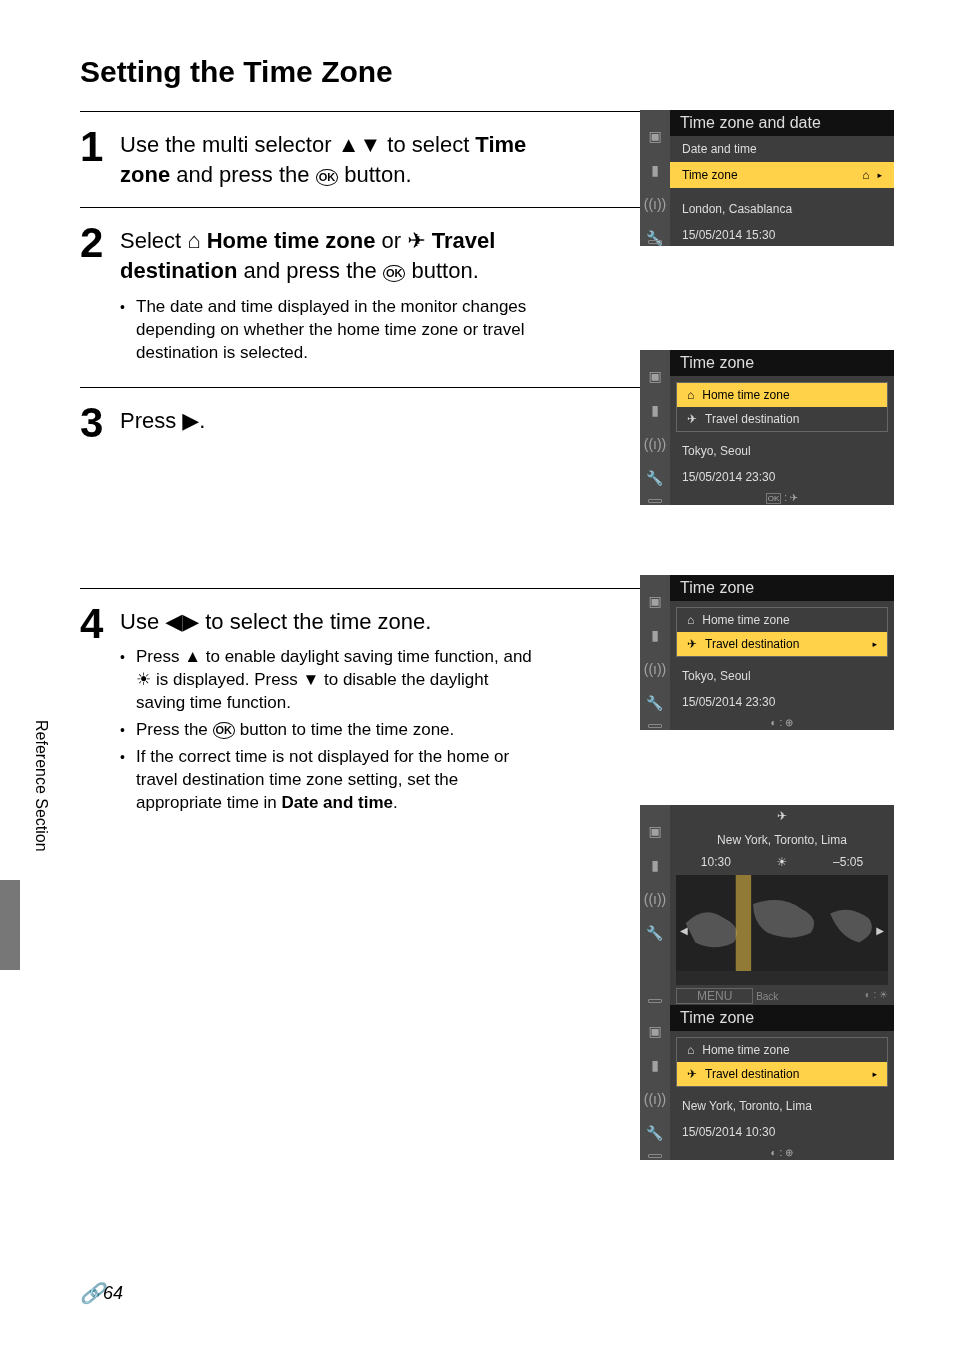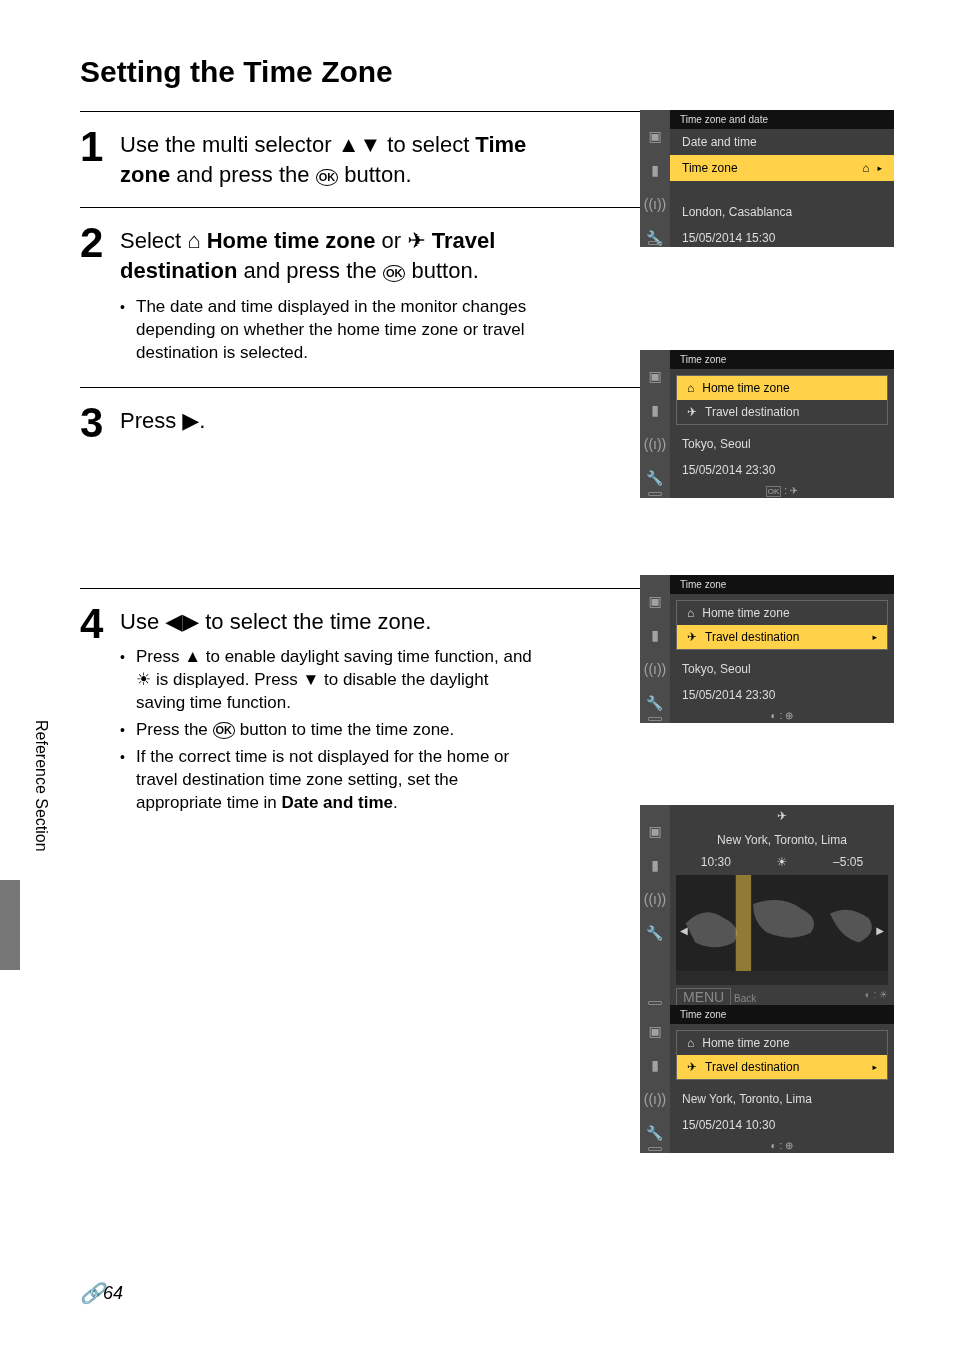--- a/index.html
+++ b/index.html
@@ -89,21 +89,21 @@
     align-items: center;
     padding-top: 18px;
     gap: 18px;
   }
   .lcd .left-icons .ico { opacity: 0.6; font-size: 14px; }
   .lcd .left-icons .ico.active { color: #ffd24a; opacity: 1; }
   .lcd .panel { flex: 1; }
   .lcd .hdr {
     background: #111;
     padding: 4px 10px;
-    font-size: 10px;
+    font-size: 16px;
   }
   .lcd .row {
     padding: 6px 12px;
     font-size: 12px;
     display: flex;
     align-items: center;
     gap: 8px;
   }
   .lcd .row.sel {
     background: #ffd24a;
@@ -265,21 +265,21 @@
     </div>
     <div class="panel">
       <div class="hdr">Time zone and date</div>
       <div class="row">Date and time</div>
       <div class="row sel">
         <span>Time zone</span>
         <span class="spacer"></span>
         <span>⌂</span>
         <span style="font-size:9px">▸</span>
       </div>
-      <div class="row" style="padding-top:24px">London, Casablanca</div>
+      <div class="row" style="padding-top:14px">London, Casablanca</div>
       <div class="row" style="padding-bottom:2px">15/05/2014  15:30</div>
     </div>
     <div class="bottom-bar"></div>
   </div>
 </div>
 
 <div class="screenshots ss2">
   <div class="lcd">
     <div class="left-icons">
       <span class="ico">▣</span>
@@ -357,21 +357,21 @@
           <rect width="220" height="100" fill="#222"></rect>
           <path d="M10,50 Q30,30 50,45 Q70,55 60,70 Q40,80 20,70 Z" fill="#555"></path>
           <path d="M80,30 Q110,20 130,35 Q150,45 140,60 Q120,70 95,60 Q80,50 80,30 Z" fill="#555"></path>
           <path d="M160,40 Q180,30 200,45 Q210,60 190,70 Q170,65 160,40 Z" fill="#555"></path>
           <rect x="62" y="0" width="16" height="100" fill="#ffd24a" opacity="0.5"></rect>
         </svg>
         <span class="map-arrows l">◀</span>
         <span class="map-arrows r">▶</span>
       </div>
       <div class="map-footer">
-        <span><span style="border:1px solid #666;font-size:14px;padding:0 6px">MENU</span> <span>Back</span></span>
+        <span><span style="border:1px solid #666;font-size:12px;padding:0 20px">MENU</span> <span>Back</span></span>
         <span>◐ : ☀</span>
       </div>
     </div>
     <div class="bottom-bar"></div>
   </div>
 </div>
 
 <div class="screenshots ss5">
   <div class="lcd">
     <div class="left-icons">

